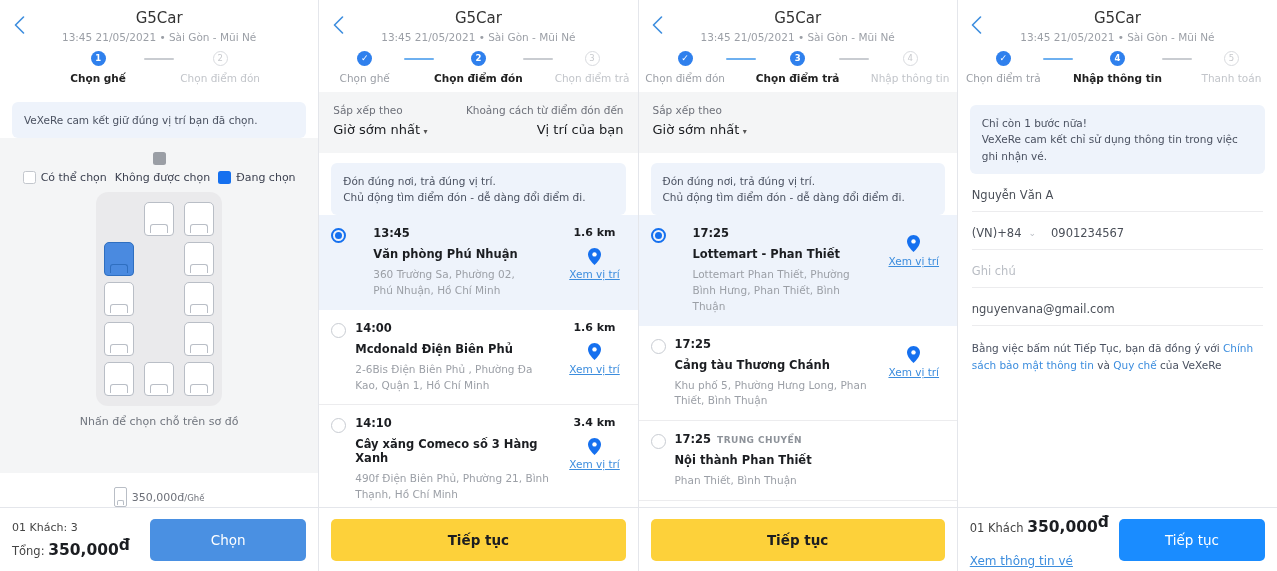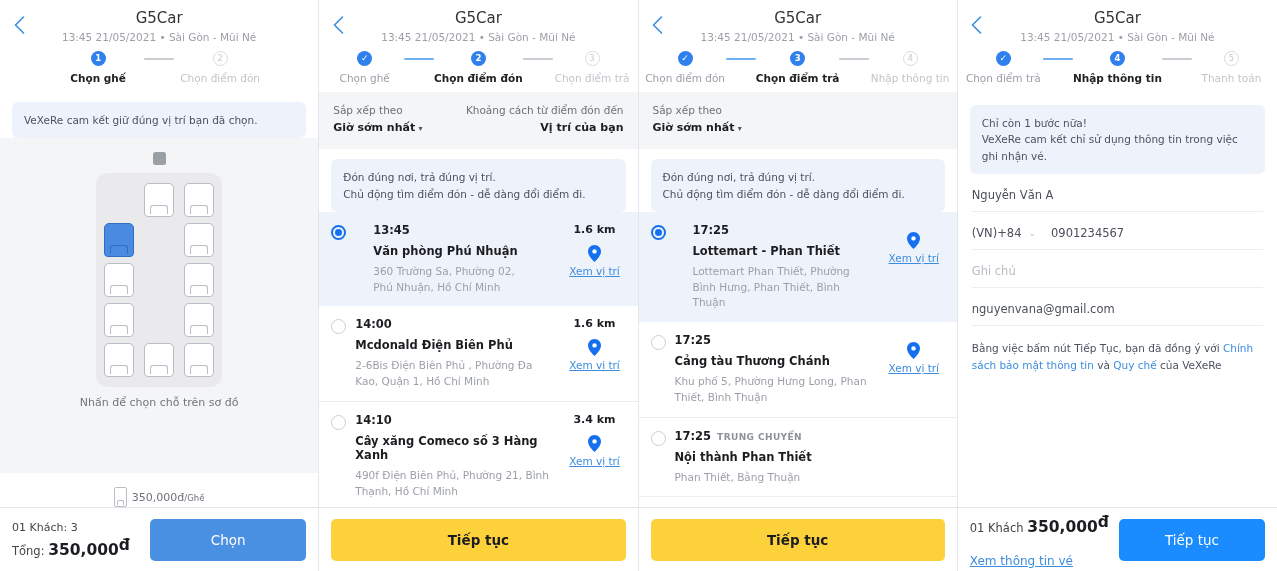--- a/index.html
+++ b/index.html
@@ -108,21 +108,21 @@
   .btn.blue { background:#4a90e2; color:#fff; }
   .btn.blue-bright { background:#1a8cff; color:#fff; }
   .btn.yellow { background:#fdd13a; color:#1b1d21; font-weight:700; }
   .footer.only-btn { padding:11px 12px; }
   .link-u { color:#3c8dde; text-decoration:underline; font-size:12px; cursor:pointer; display:inline-block; margin-top:18px;text-align:right;}
 
   
   .sortbar { background:#f4f5f6; padding:10px 14px 12px; display:flex; justify-content:space-between; flex:0 0 auto; }
   .sort-col { font-size:10.5px; color:#6d7079; line-height:1.65; }
   .sort-col.right { text-align:right; }
-  .sort-val { color:#1b1d21; font-weight:700; font-size:11px; }
+  .sort-val { color:#1b1d21; font-weight:400; font-size:13px; }
   .caret { font-size:8px; color:#555; }
   .list { flex:1 1 auto; overflow:hidden; }
   .row { display:flex; padding:11px 12px 11px 12px; gap:9px; border-bottom:1px solid #ececee; position:relative; }
   .row.sel { background:#eef3fb; border-bottom:none;gap:27px; }
   .radio { width:15px; height:15px; border-radius:50%; border:1.5px solid #c8ccd2; flex:0 0 auto; margin-top:2px; }
   .radio.on { border-color:#1570ef; border-width:2px; display:flex; align-items:center; justify-content:center; }
   .radio.on:after { content:""; width:7px; height:7px; border-radius:50%; background:#1570ef; }
   .row-main { flex:1 1 auto; min-width:0; }
   .r-time { font-size:11.5px; font-weight:700; color:#1b1d21; }
   .r-badge { font-size:9px; font-weight:700; color:#8d9299; letter-spacing:.4px; margin-left:6px; }
@@ -170,20 +170,33 @@
           <div class="dot todo">2</div>
           <div class="step-label todo">Chọn điểm đón</div>
         </div>
       </div>
     </div>
 
     <div class="notice">VeXeRe cam kết giữ đúng vị trí bạn đã chọn.</div>
 
     <div class="seat-area">
       <span class="legend-top-swatch"></span>
+      <div class="legend">
+        <div class="li">
+          <span class="sw free"></span>
+          <span>Có thể chọn</span>
+        </div>
+        <div class="li">
+          <span>Không được chọn</span>
+        </div>
+        <div class="li">
+          <span class="sw sel"></span>
+          <span>Đang chọn</span>
+        </div>
+      </div>
       <div class="seatmap-wrap">
         <div class="seatmap" id="seatmap">
             <div class="seat empty"></div>
             <div class="seat free"></div>
             <div class="seat free"></div>
             <div class="seat selected"></div>
             <div class="seat empty"></div>
             <div class="seat free"></div>
             <div class="seat free"></div>
             <div class="seat empty"></div>
@@ -391,21 +404,21 @@
                 <circle cx="6.5" cy="6.4" r="2.2" fill="#fff"></circle>
               </svg></div>
             <span class="r-view">Xem vị trí</span>
           </div>
         </div>
         <div class="row">
           <div class="radio"></div>
           <div class="row-main">
             <div class="r-time">17:25<span class="r-badge">TRUNG CHUYỂN</span></div>
             <div class="r-name">Nội thành Phan Thiết</div>
-            <div class="r-addr">Phan Thiết, Bằng Thuận</div>
+            <div class="r-addr">Phan Thiết, Bình Thuận</div>
           </div>
           <div class="row-right"></div>
         </div>
         <div class="row">
           <div class="radio"></div>
           <div class="row-main">
             <div class="r-time">17:45</div>
           </div>
           <div class="row-right">
             <div class="pin"><svg width="13" height="17" viewBox="0 0 13 17">

